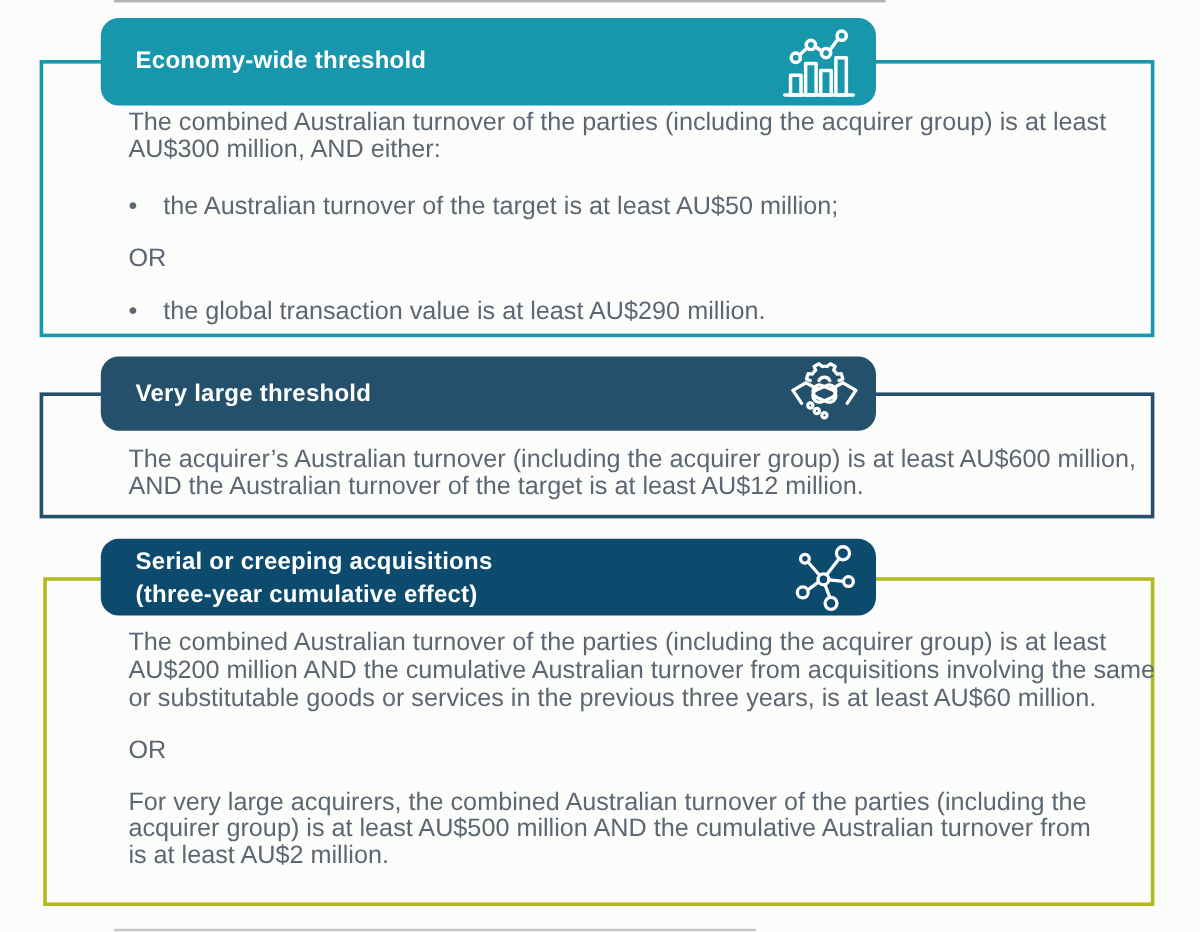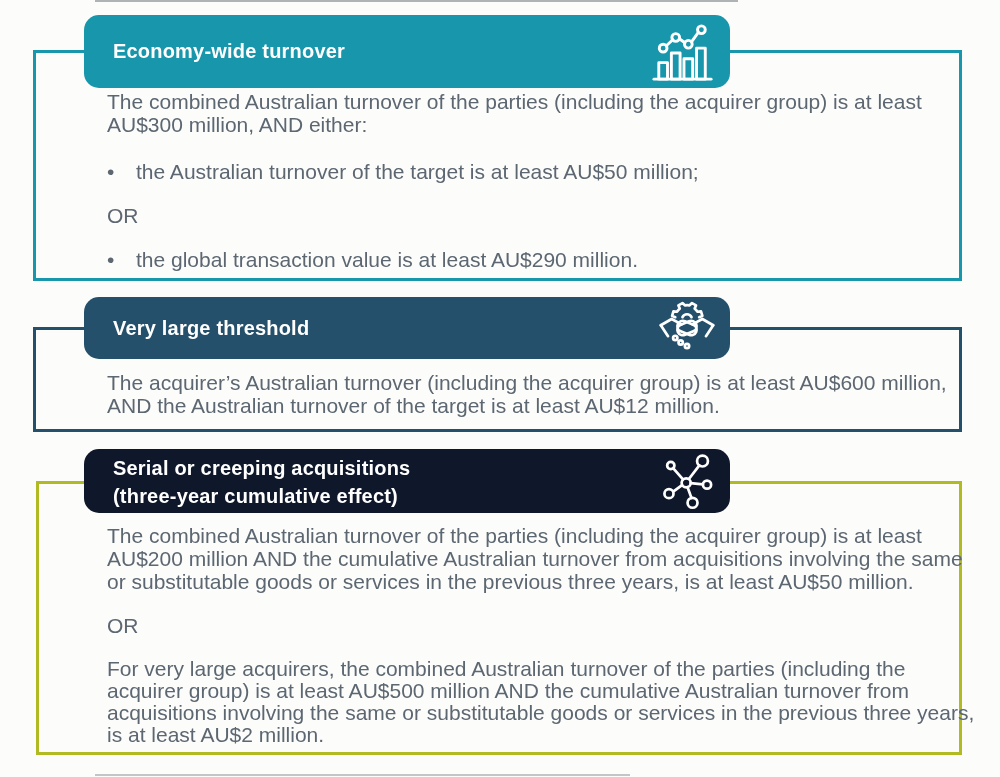--- a/index.html
+++ b/index.html
@@ -27,21 +27,21 @@
 </style>
 </head>
 <body>
 
 <div class="edge-line" style="left:95px;top:0;width:643px;height:2px;opacity:.55;"></div>
 <div class="edge-line" style="left:95px;top:774px;width:535px;height:2px;opacity:.4;"></div>
 
 <div class="box" style="left:33px;top:50px;width:929px;height:231px;border-color:#1796ac;"></div>
 
 <div class="hdr" style="left:84px;top:15px;width:646px;height:73px;background:#1796ac;">
-  <span class="hdr-title" style="line-height:73px;top:0;">Economy-wide turnover</span>
+  <span class="hdr-title" style="line-height:73px;top:0;">Economy-wide threshold</span>
   <span class="hdr-icon">
     <svg width="70" height="62" viewBox="0 0 70 64">
       <line x1="5" y1="60" x2="64" y2="60"></line>
       <rect x="10" y="43" width="9" height="17"></rect>
       <rect x="23" y="33" width="9" height="27"></rect>
       <rect x="36" y="39" width="9" height="21"></rect>
       <rect x="49" y="28" width="9" height="32"></rect>
       <circle cx="14.5" cy="28" r="4"></circle>
       <circle cx="27.5" cy="17" r="4"></circle>
       <circle cx="40.5" cy="24" r="4"></circle>
@@ -92,21 +92,21 @@
 
 <div class="body-text" style="left:107px;top:371px;">
   <div class="para">
     <div class="line">The acquirer’s Australian turnover (including the acquirer group) is at least AU$600 million,</div>
     <div class="line">AND the Australian turnover of the target is at least AU$12 million.</div>
   </div>
 </div>
 
 <div class="box" style="left:36px;top:481px;width:926px;height:274px;border-color:#b2ba22;"></div>
 
-<div class="hdr" style="left:84px;top:449px;width:646px;height:64px;background:#0f172a;padding-top:18px;">
+<div class="hdr" style="left:84px;top:449px;width:646px;height:64px;background:#0c4a6e;padding-top:18px;">
   <span class="hdr-title" style="top:6px;line-height:26px;">Serial or creeping acquisitions</span>
   <span class="hdr-title" style="top:34px;line-height:26px;">(three-year cumulative effect)</span>
   <span class="hdr-icon">
     <svg width="60" height="58" viewBox="0 0 64 64">
       <circle cx="30" cy="34" r="5"></circle>
       <circle cx="13" cy="15" r="4"></circle>
       <circle cx="48" cy="10" r="6"></circle>
       <circle cx="53" cy="36" r="4.5"></circle>
       <circle cx="37" cy="56" r="5.5"></circle>
       <circle cx="11" cy="46" r="5"></circle>
@@ -116,22 +116,21 @@
       <line x1="31.5" y1="38.8" x2="35.8" y2="50.6"></line>
       <line x1="25.4" y1="36.5" x2="15.7" y2="43.7"></line>
     </svg>
   </span>
 </div>
 
 <div class="body-text" style="left:107px;top:524px;">
   <div class="para">
     <div class="line">The combined Australian turnover of the parties (including the acquirer group) is at least</div>
     <div class="line">AU$200 million AND the cumulative Australian turnover from acquisitions involving the same</div>
-    <div class="line">or substitutable goods or services in the previous three years, is at least AU$50 million.</div>
+    <div class="line">or substitutable goods or services in the previous three years, is at least AU$60 million.</div>
   </div>
   <div class="or-word">OR</div>
   <div class="para" style="line-height:22px;">
     <div class="line">For very large acquirers, the combined Australian turnover of the parties (including the</div>
     <div class="line">acquirer group) is at least AU$500 million AND the cumulative Australian turnover from</div>
-    <div class="line">acquisitions involving the same or substitutable goods or services in the previous three years,</div>
     <div class="line">is at least AU$2 million.</div>
   </div>
 </div>
 
 </body></html>

